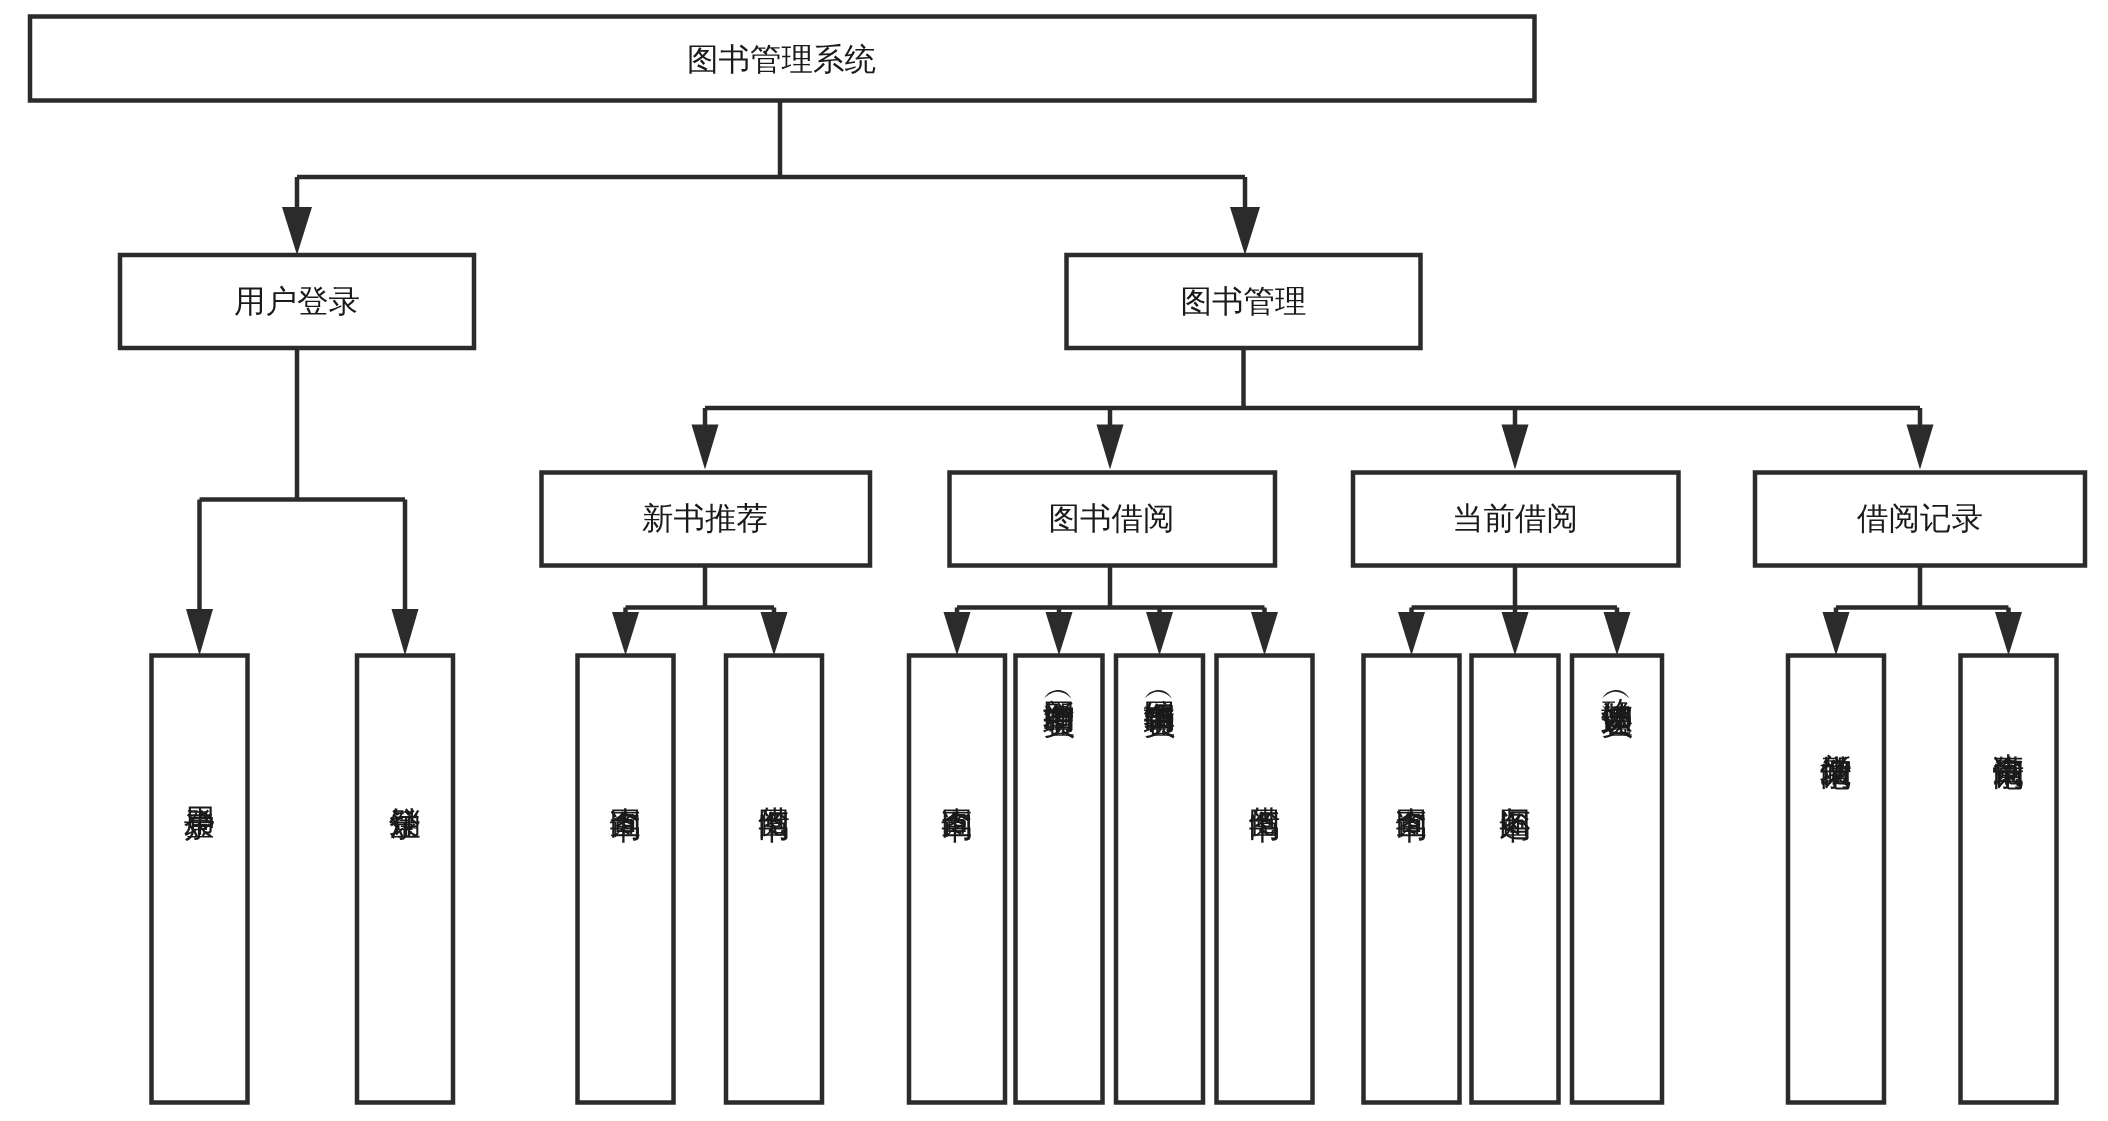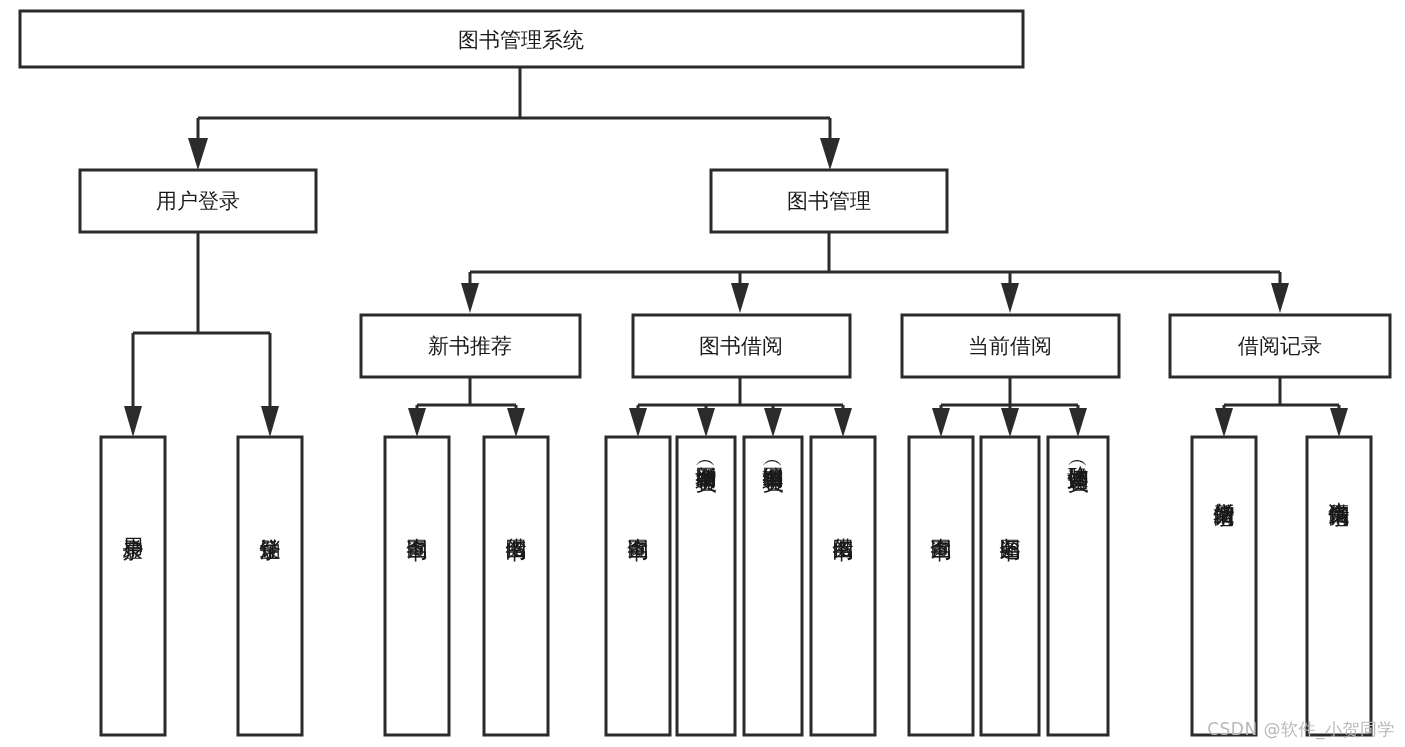--- a/index.html
+++ b/index.html
@@ -244,15 +244,14 @@
     <span class="vlabel" style="margin-top:12px;">确认归还（管理员）</span>
   </div>
 
   <div class="vlabel-wrap" style="left:1192px; top:437px; width:64px; height:298px;">
     <span class="vlabel" style="margin-top:48px;">新增借阅记录</span>
   </div>
   <div class="vlabel-wrap" style="left:1307px; top:437px; width:64px; height:298px;">
     <span class="vlabel" style="margin-top:48px;">查询借阅记录</span>
   </div>
 
-  <div id="watermark">CSDN @软件_小贺同学</div>
 
 </div>
 
 </body></html>

